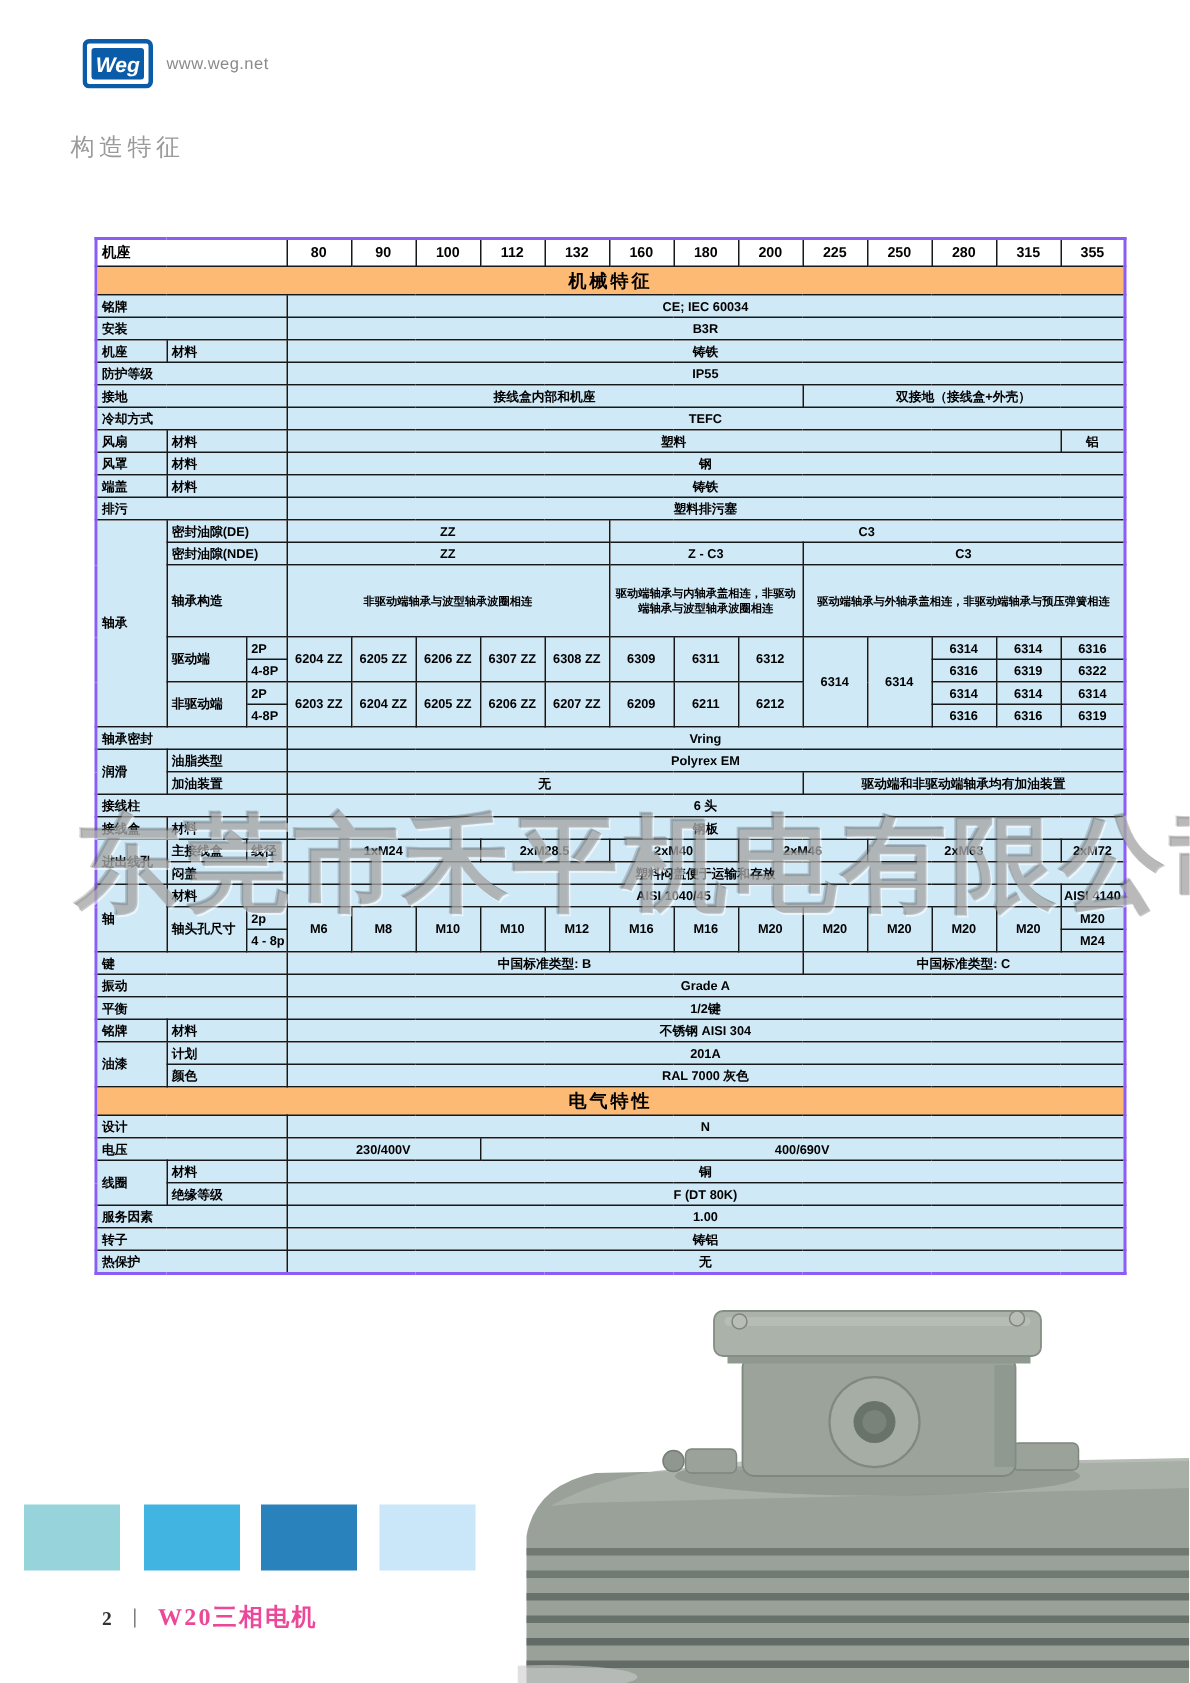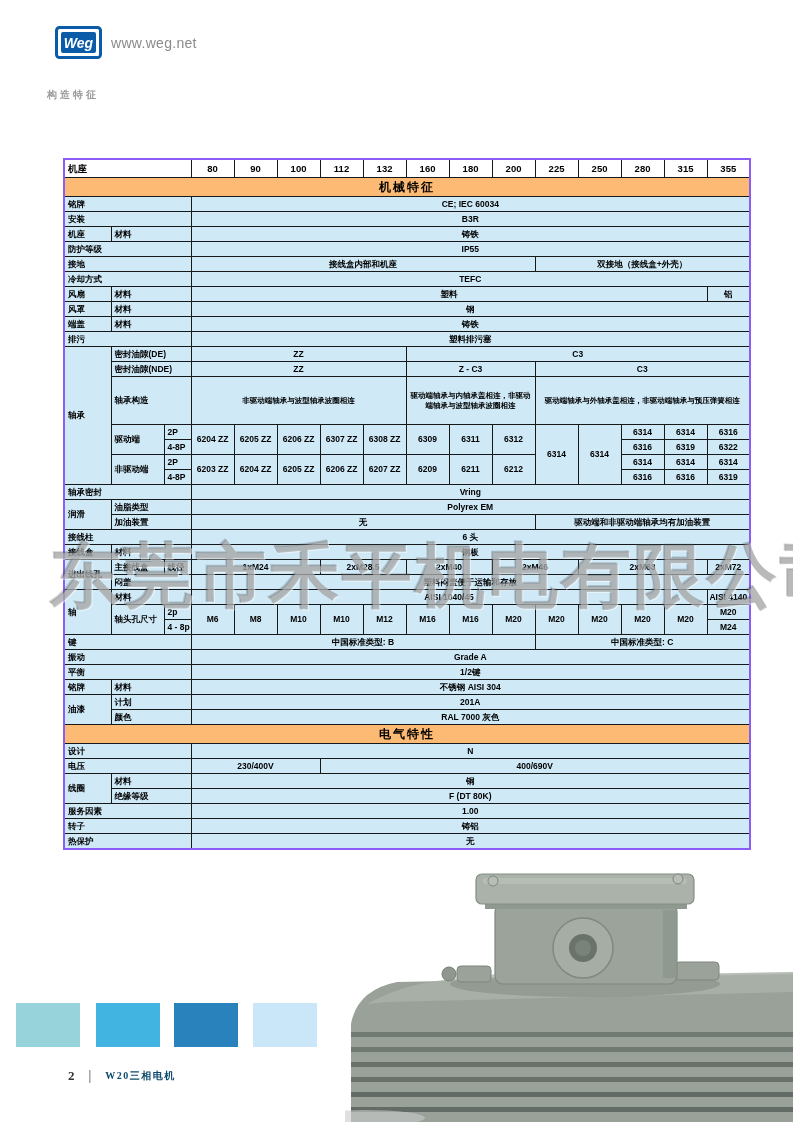--- a/index.html
+++ b/index.html
@@ -3,22 +3,22 @@
 <meta charset="utf-8">
 <style>
   html,body{margin:0;padding:0;}
   body{
     width:793px;height:1122px;position:relative;overflow:hidden;
     background:#ffffff;font-family:"Liberation Sans",sans-serif;
   }
   
   .brand{position:absolute;left:55px;top:26px;display:flex;align-items:center;}
   .brand svg{display:block;}
-  .site{margin-left:9px;font-size:14px;color:#8a8a8a;letter-spacing:.3px;}
-  .page-title{position:absolute;left:47px;top:88px;font-size:10px;font-weight:bold;
+  .site{margin-left:9px;font-size:11px;color:#8a8a8a;letter-spacing:.3px;}
+  .page-title{position:absolute;left:47px;top:88px;font-size:16px;font-weight:normal;
     color:#9a9a9a;letter-spacing:3px;}
   
   .tblwrap{position:absolute;left:63px;top:158px;}
   table.spec{border-collapse:collapse;table-layout:fixed;width:688px;border:2px solid #8b5cf6;}
   table.spec td{
     border:1px solid #17181a;background:#cfe9f7;color:#000;
     font-size:8.5px;font-weight:bold;line-height:1.05;
     padding:0 1px;overflow:hidden;white-space:nowrap;
     text-align:center;vertical-align:middle;height:14px;
   }
@@ -34,21 +34,21 @@
     text-shadow:1px 1px 0 rgba(255,255,255,0.55), -1px -1px 0 rgba(70,70,70,0.25);
     pointer-events:none;font-family:"Liberation Sans",sans-serif;
   }
   
   .palette{position:absolute;top:1003px;left:0;width:340px;height:44px;}
   .palette .sq{position:absolute;top:0;width:64px;height:44px;}
   .pageline{position:absolute;left:68px;top:1068px;display:flex;align-items:center;
     font-family:"Liberation Serif",serif;color:#333;}
   .pageline .num{font-size:13px;font-weight:bold;}
   .pageline .sep{margin:0 14px;color:#444;font-size:14px;}
-  .pageline .prod{font-size:10px;letter-spacing:1.5px;color:#0c4a6e;font-weight:bold;}
+  .pageline .prod{font-size:16px;letter-spacing:1.5px;color:#ec4899;font-weight:bold;}
   
   .motor{position:absolute;left:345px;top:862px;width:448px;height:260px;overflow:hidden;}
 </style>
 </head>
 <body>
 
 <div class="brand">
   <svg width="47" height="33" viewBox="0 0 47 33">
     <rect x="1.5" y="1.5" width="44" height="30" rx="3" fill="#ffffff" stroke="#0b5ca8" stroke-width="3"></rect>
     <rect x="6" y="6" width="35" height="21" rx="2" fill="#0b5ca8"></rect>

